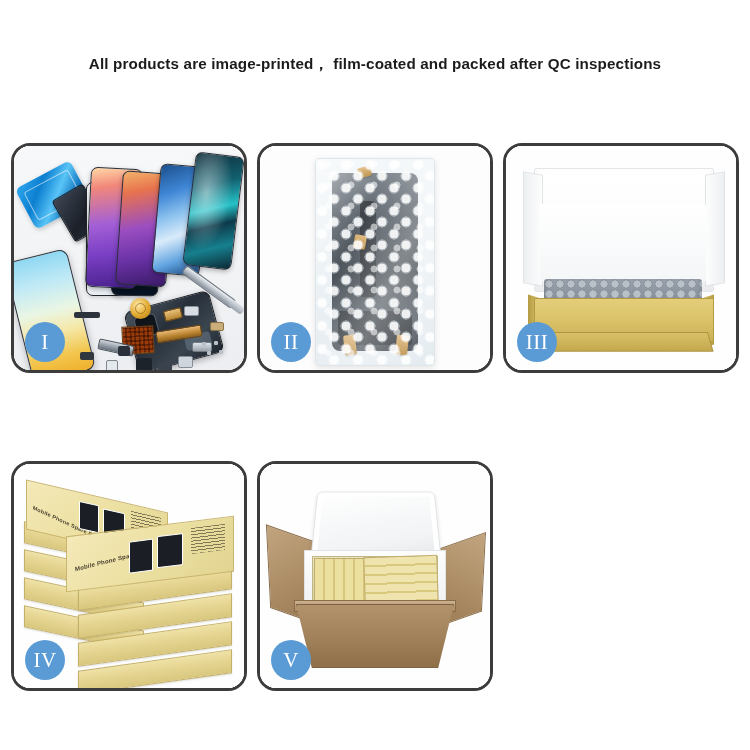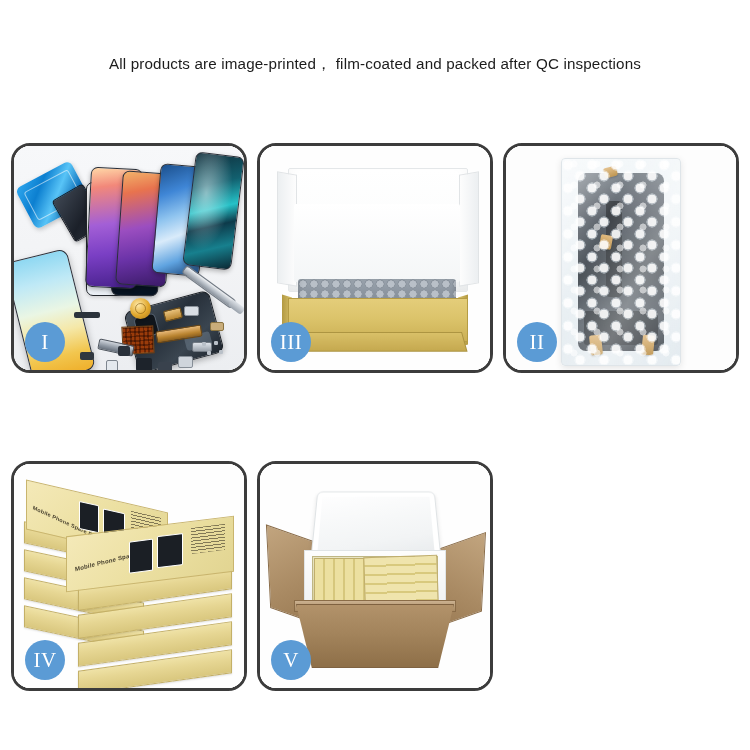--- a/index.html
+++ b/index.html
@@ -28,21 +28,21 @@
     font-weight: 700;
     letter-spacing: 2.1px;
     color: #1c1c1c;
     line-height: 1;
     margin: 0;
     white-space: nowrap;
   }
   .page-subtitle {
     font-family: "Liberation Sans", sans-serif;
     font-size: 15.2px;
-    font-weight: 400;
+    font-weight: 700;
     color: #1c1c1c;
     margin: 12px 0 0 0;
     letter-spacing: 0.15px;
     white-space: nowrap;
   }
 
   
   .grid {
     position: absolute;
     left: 11px;
@@ -545,47 +545,47 @@
       <div class="smallpart sp10"></div>
       <div class="smallpart sp11"></div>
       <div class="screwdriver"></div>
       <div class="screws"></div>
     </div>
     <div class="badge">I</div>
   </div>
 
   <div class="panel">
     <div class="panel-photo">
-      <div class="p3-bg"></div>
-      <div class="box3-lid"></div>
-      <div class="box3-foam"></div>
-      <div class="box3-bubble"></div>
-      <div class="box3-edge-l"></div>
-      <div class="box3-edge-r"></div>
-      <div class="box3-base"></div>
-      <div class="box3-base-front"></div>
-    </div>
-    <div class="badge">III</div>
-  </div>
-
-  <div class="panel">
-    <div class="panel-photo">
       <div class="p2-bg"></div>
       <div class="bubble-bag">
         <div class="bag-inner-part"></div>
         <div class="tape-tab tt1"></div>
         <div class="tape-tab tt2"></div>
         <div class="tape-tab tt3"></div>
         <div class="tape-tab tt4"></div>
         <div class="bubbles"></div>
         <div class="bubbles-2"></div>
         <div class="bag-sheen"></div>
       </div>
     </div>
     <div class="badge">II</div>
+  </div>
+
+  <div class="panel">
+    <div class="panel-photo">
+      <div class="p3-bg"></div>
+      <div class="box3-lid"></div>
+      <div class="box3-foam"></div>
+      <div class="box3-bubble"></div>
+      <div class="box3-edge-l"></div>
+      <div class="box3-edge-r"></div>
+      <div class="box3-base"></div>
+      <div class="box3-base-front"></div>
+    </div>
+    <div class="badge">III</div>
   </div>
 
   <div class="panel">
     <div class="panel-photo">
       <div class="p4-bg"></div>
       <div class="stack">
 
         <div class="sbox" style="left:2px; top:54px; width:118px; height:20px; transform: skewY(12deg);"></div>
         <div class="sbox" style="left:2px; top:82px; width:118px; height:20px; transform: skewY(12deg);"></div>
         <div class="sbox" style="left:2px; top:110px; width:118px; height:20px; transform: skewY(12deg);"></div>

